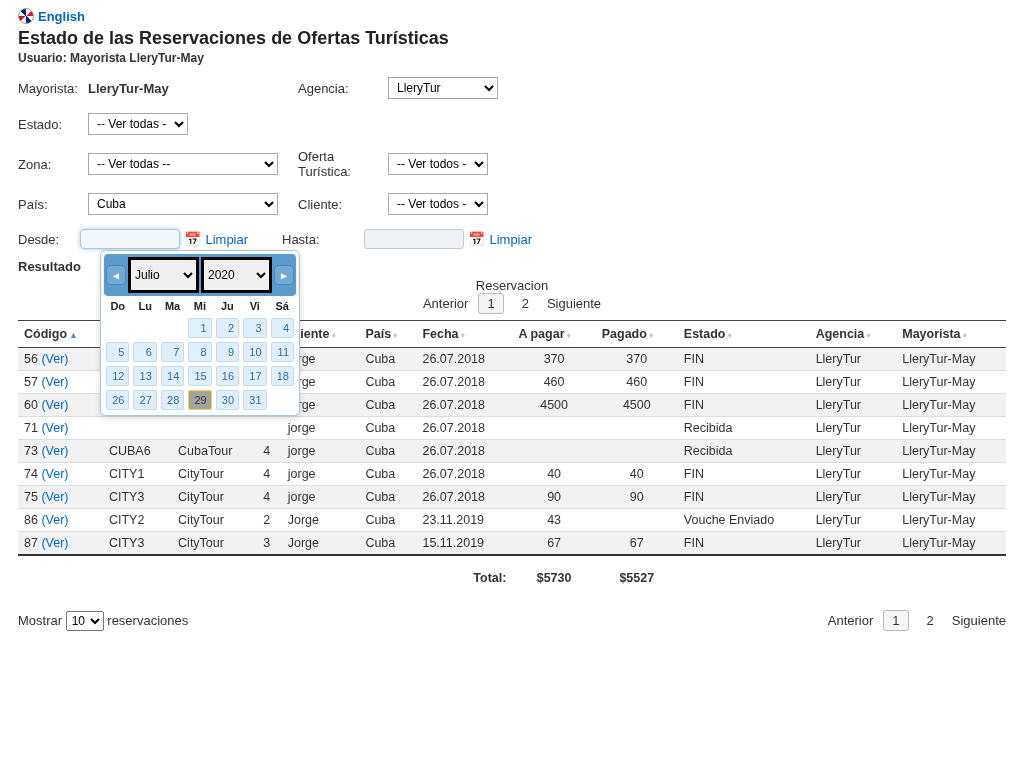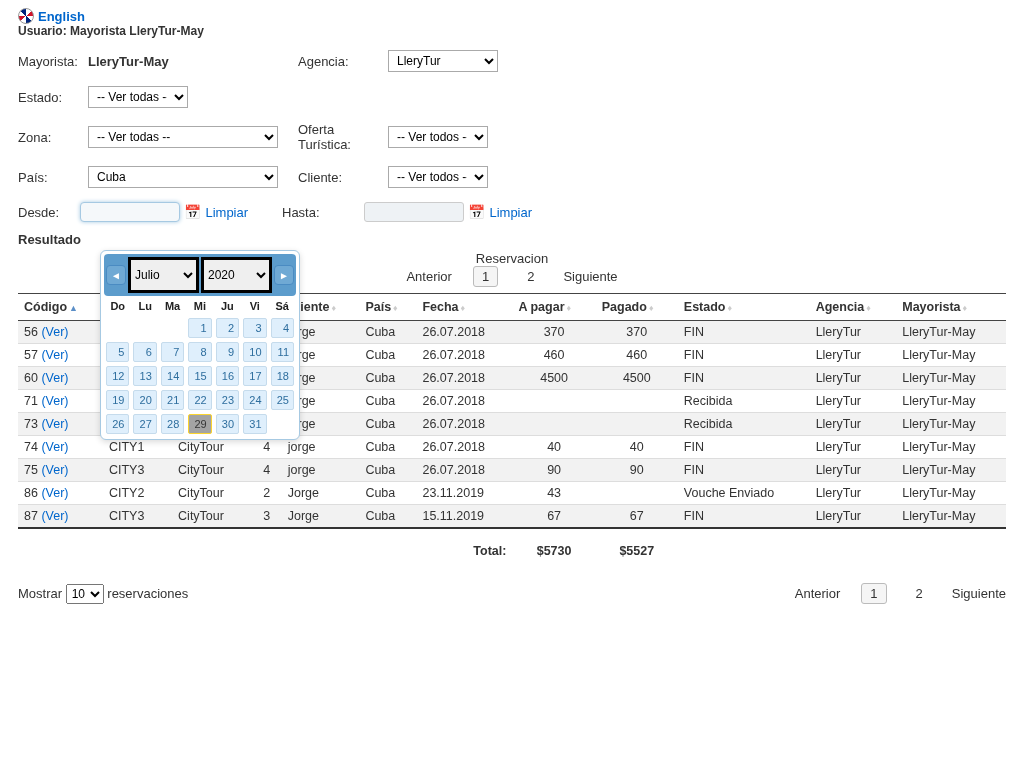--- a/index.html
+++ b/index.html
@@ -33,21 +33,21 @@
   .date-field { display:flex; align-items:center; gap:4px; }
   .date-input {
     width: 100px; height:20px; border:1px solid #a6c9e2; background:#f5f8fa;
     box-shadow: 0 0 4px #a6c9e2; border-radius:4px;
   }
   .date-input.plain { box-shadow:none; border:1px solid #ccc; background:#eef2f5; border-radius:3px;}
   .cal-icon { font-size:14px; cursor:pointer; }
   .link { color:#0066cc; text-decoration:none; cursor:pointer; }
   .results-head { font-weight:bold; margin:8px 0 4px 0; }
   .pager-row { display:flex; justify-content:space-between; align-items:center; margin:4px 0 6px 0;flex-direction:column;}
-  .pager { display:flex; align-items:center; gap:21px; }
+  .pager { display:flex; align-items:center; gap:10px; }
   .pager .pg { color:#333; cursor:pointer; padding:2px 8px; }
   .pager .pg.active { border:1px solid #bbb; border-radius:3px; background:#f5f5f5; }
   .pager .nav { color:#333; cursor:pointer; }
   table.data { width:100%; border-collapse:collapse; font-size:12.5px; }
   table.data thead th {
     text-align:left; font-weight:bold; padding:6px 6px;
     border-top:1px solid #444; border-bottom:1px solid #444; background:#fff;
     white-space:nowrap;
   }
   .sort { color:#ccc; font-size:9px; margin-left:2px; }
@@ -84,20 +84,21 @@
 </style>
 </head>
 <body>
 
 <div class="page">
   <a class="lang-link">
     <span class="flag"></span>
     <span>English</span>
   </a>
 
+  <h2 class="title">Estado de las Reservaciones de Ofertas Turísticas</h2>
   <div class="subtitle">Usuario: Mayorista LleryTur-May</div>
 
   <div class="filters">
     <label>Mayorista:</label>
     <div><b>LleryTur-May</b></div>
     <label>Agencia:</label>
     <div><select class="med"><option>LleryTur</option></select></div>
 
     <label>Estado:</label>
     <div><select class="sm"><option>-- Ver todas --</option></select></div>
@@ -391,43 +392,20 @@
           </td>
           <td>
             <a class="dp-cell">17</a>
           </td>
           <td>
             <a class="dp-cell">18</a>
           </td>
         </tr>
         <tr>
           <td>
-            <a class="dp-cell">19</a>
-          </td>
-          <td>
-            <a class="dp-cell">20</a>
-          </td>
-          <td>
-            <a class="dp-cell">21</a>
-          </td>
-          <td>
-            <a class="dp-cell">22</a>
-          </td>
-          <td>
-            <a class="dp-cell">23</a>
-          </td>
-          <td>
-            <a class="dp-cell">24</a>
-          </td>
-          <td>
-            <a class="dp-cell">25</a>
-          </td>
-        </tr>
-        <tr>
-          <td>
             <a class="dp-cell">26</a>
           </td>
           <td>
             <a class="dp-cell">27</a>
           </td>
           <td>
             <a class="dp-cell">28</a>
           </td>
           <td>
             <a class="dp-cell today">29</a>

